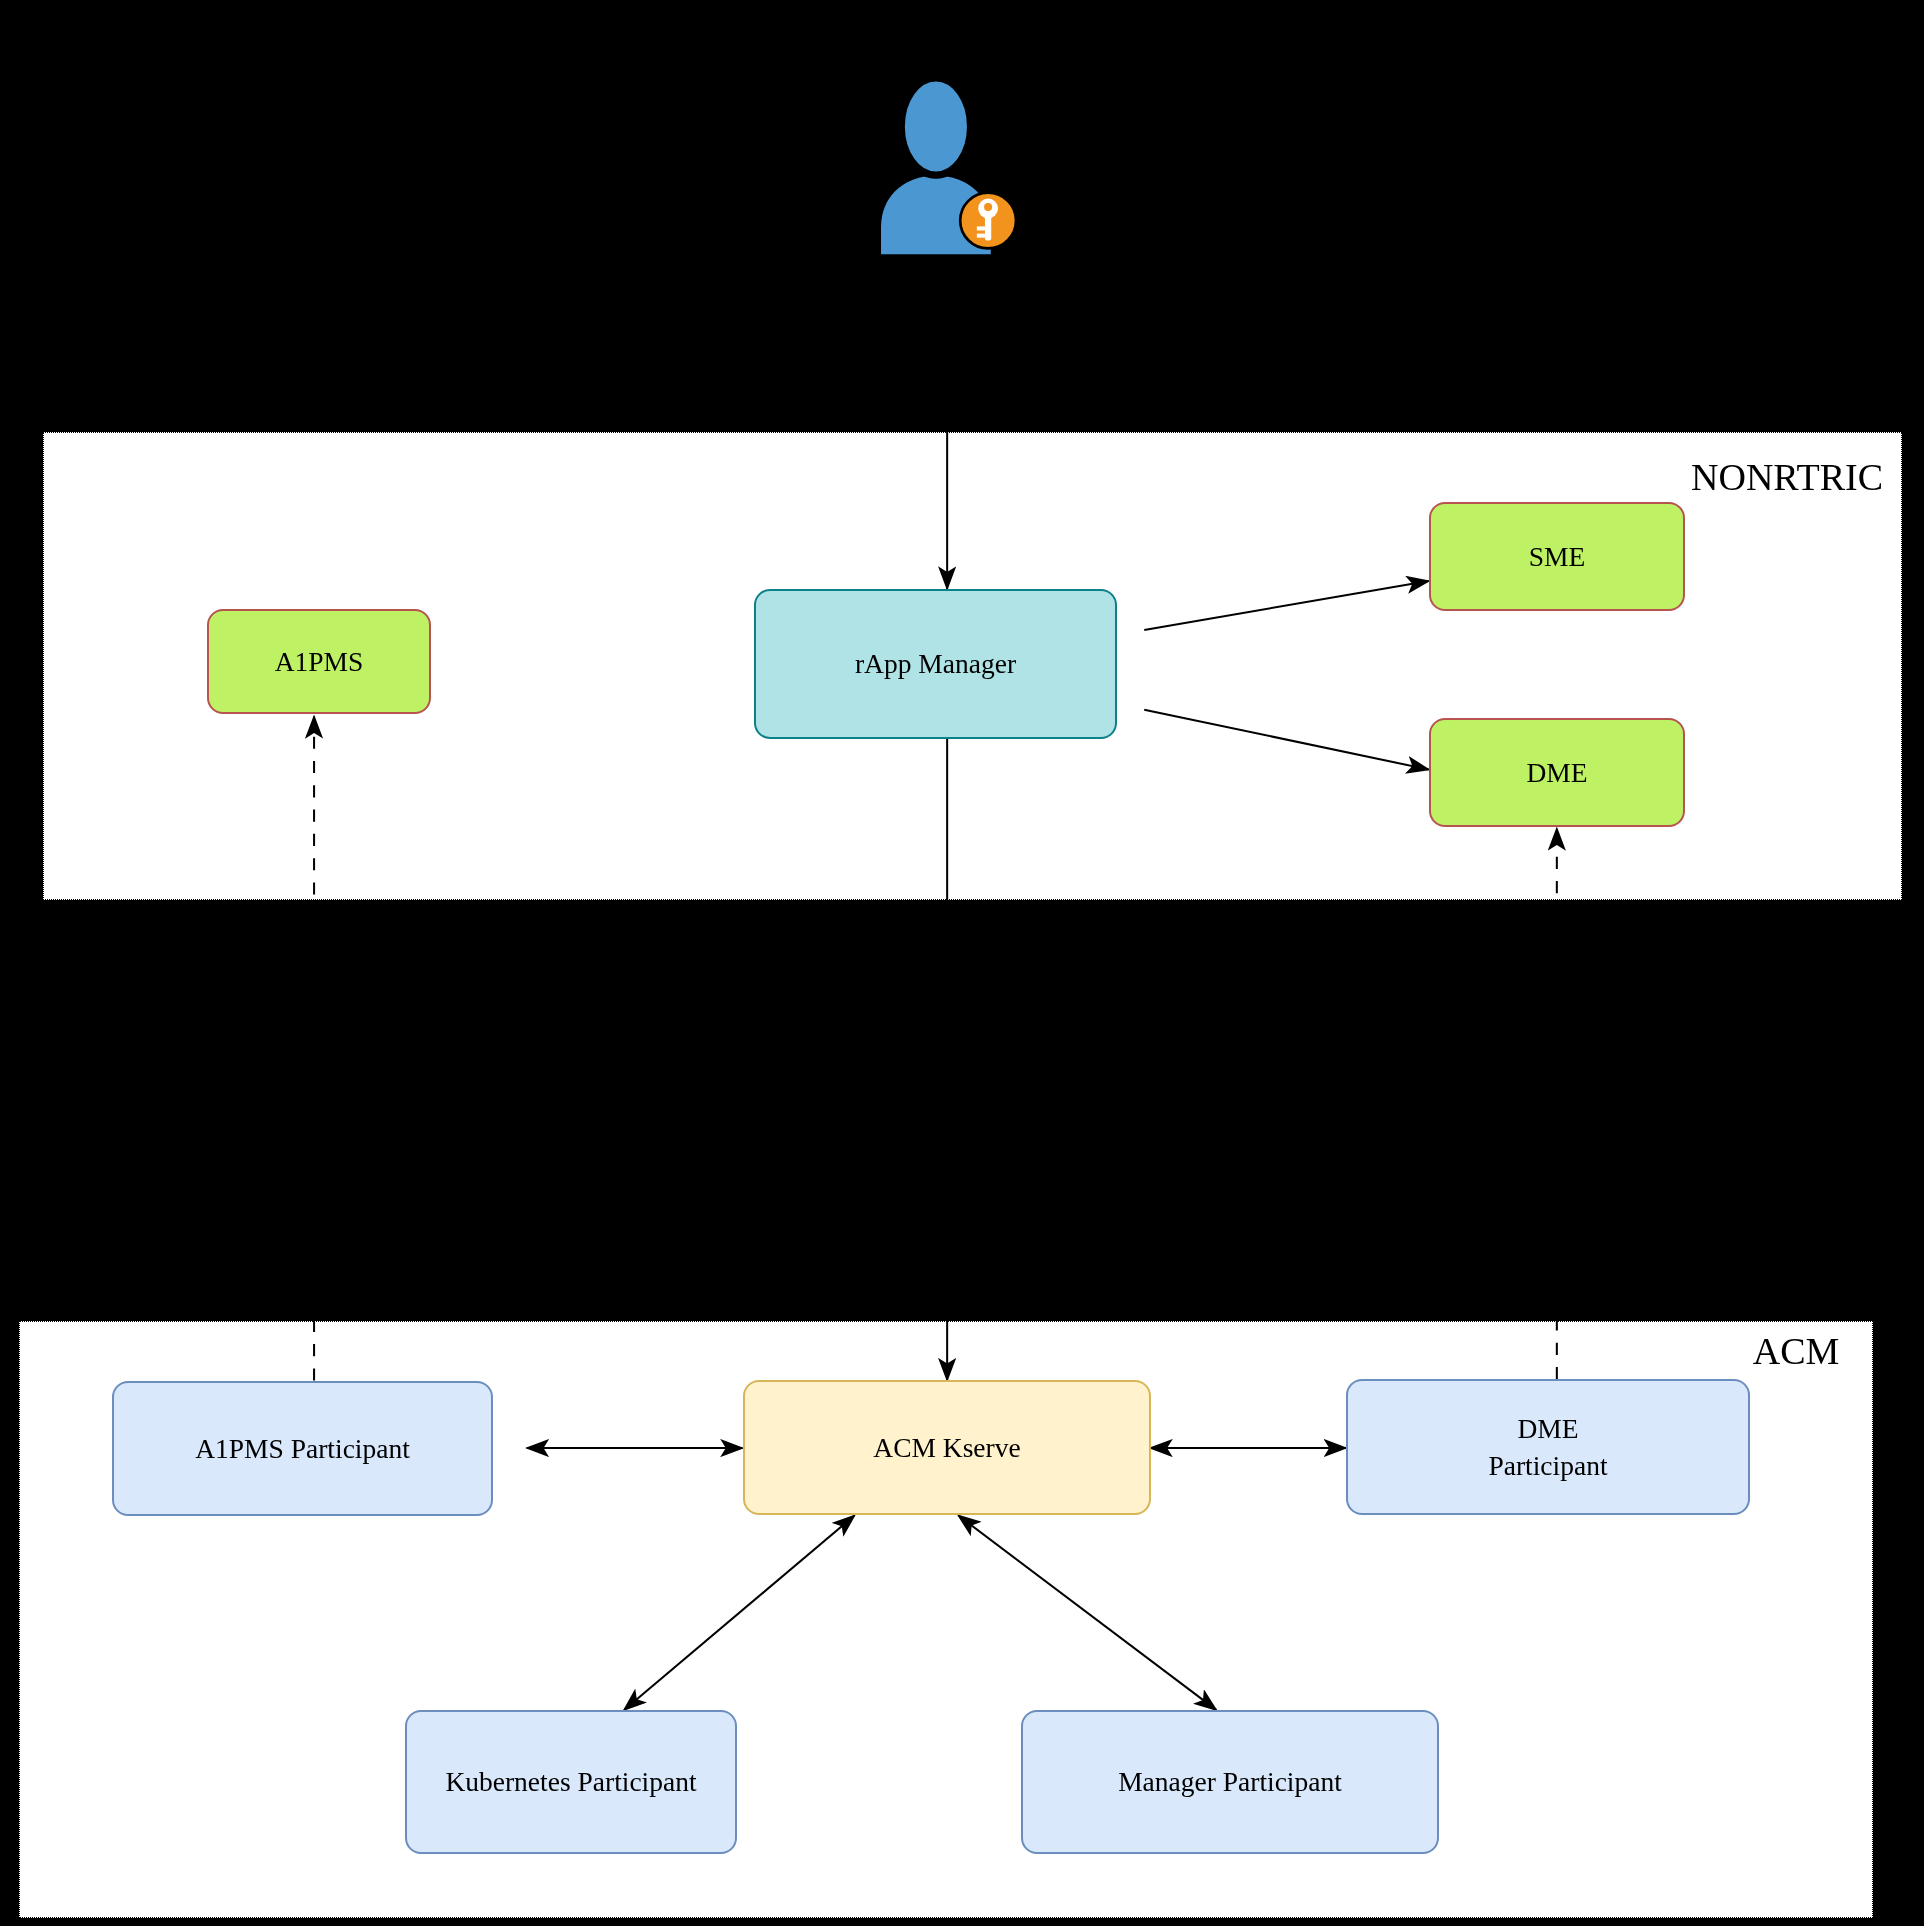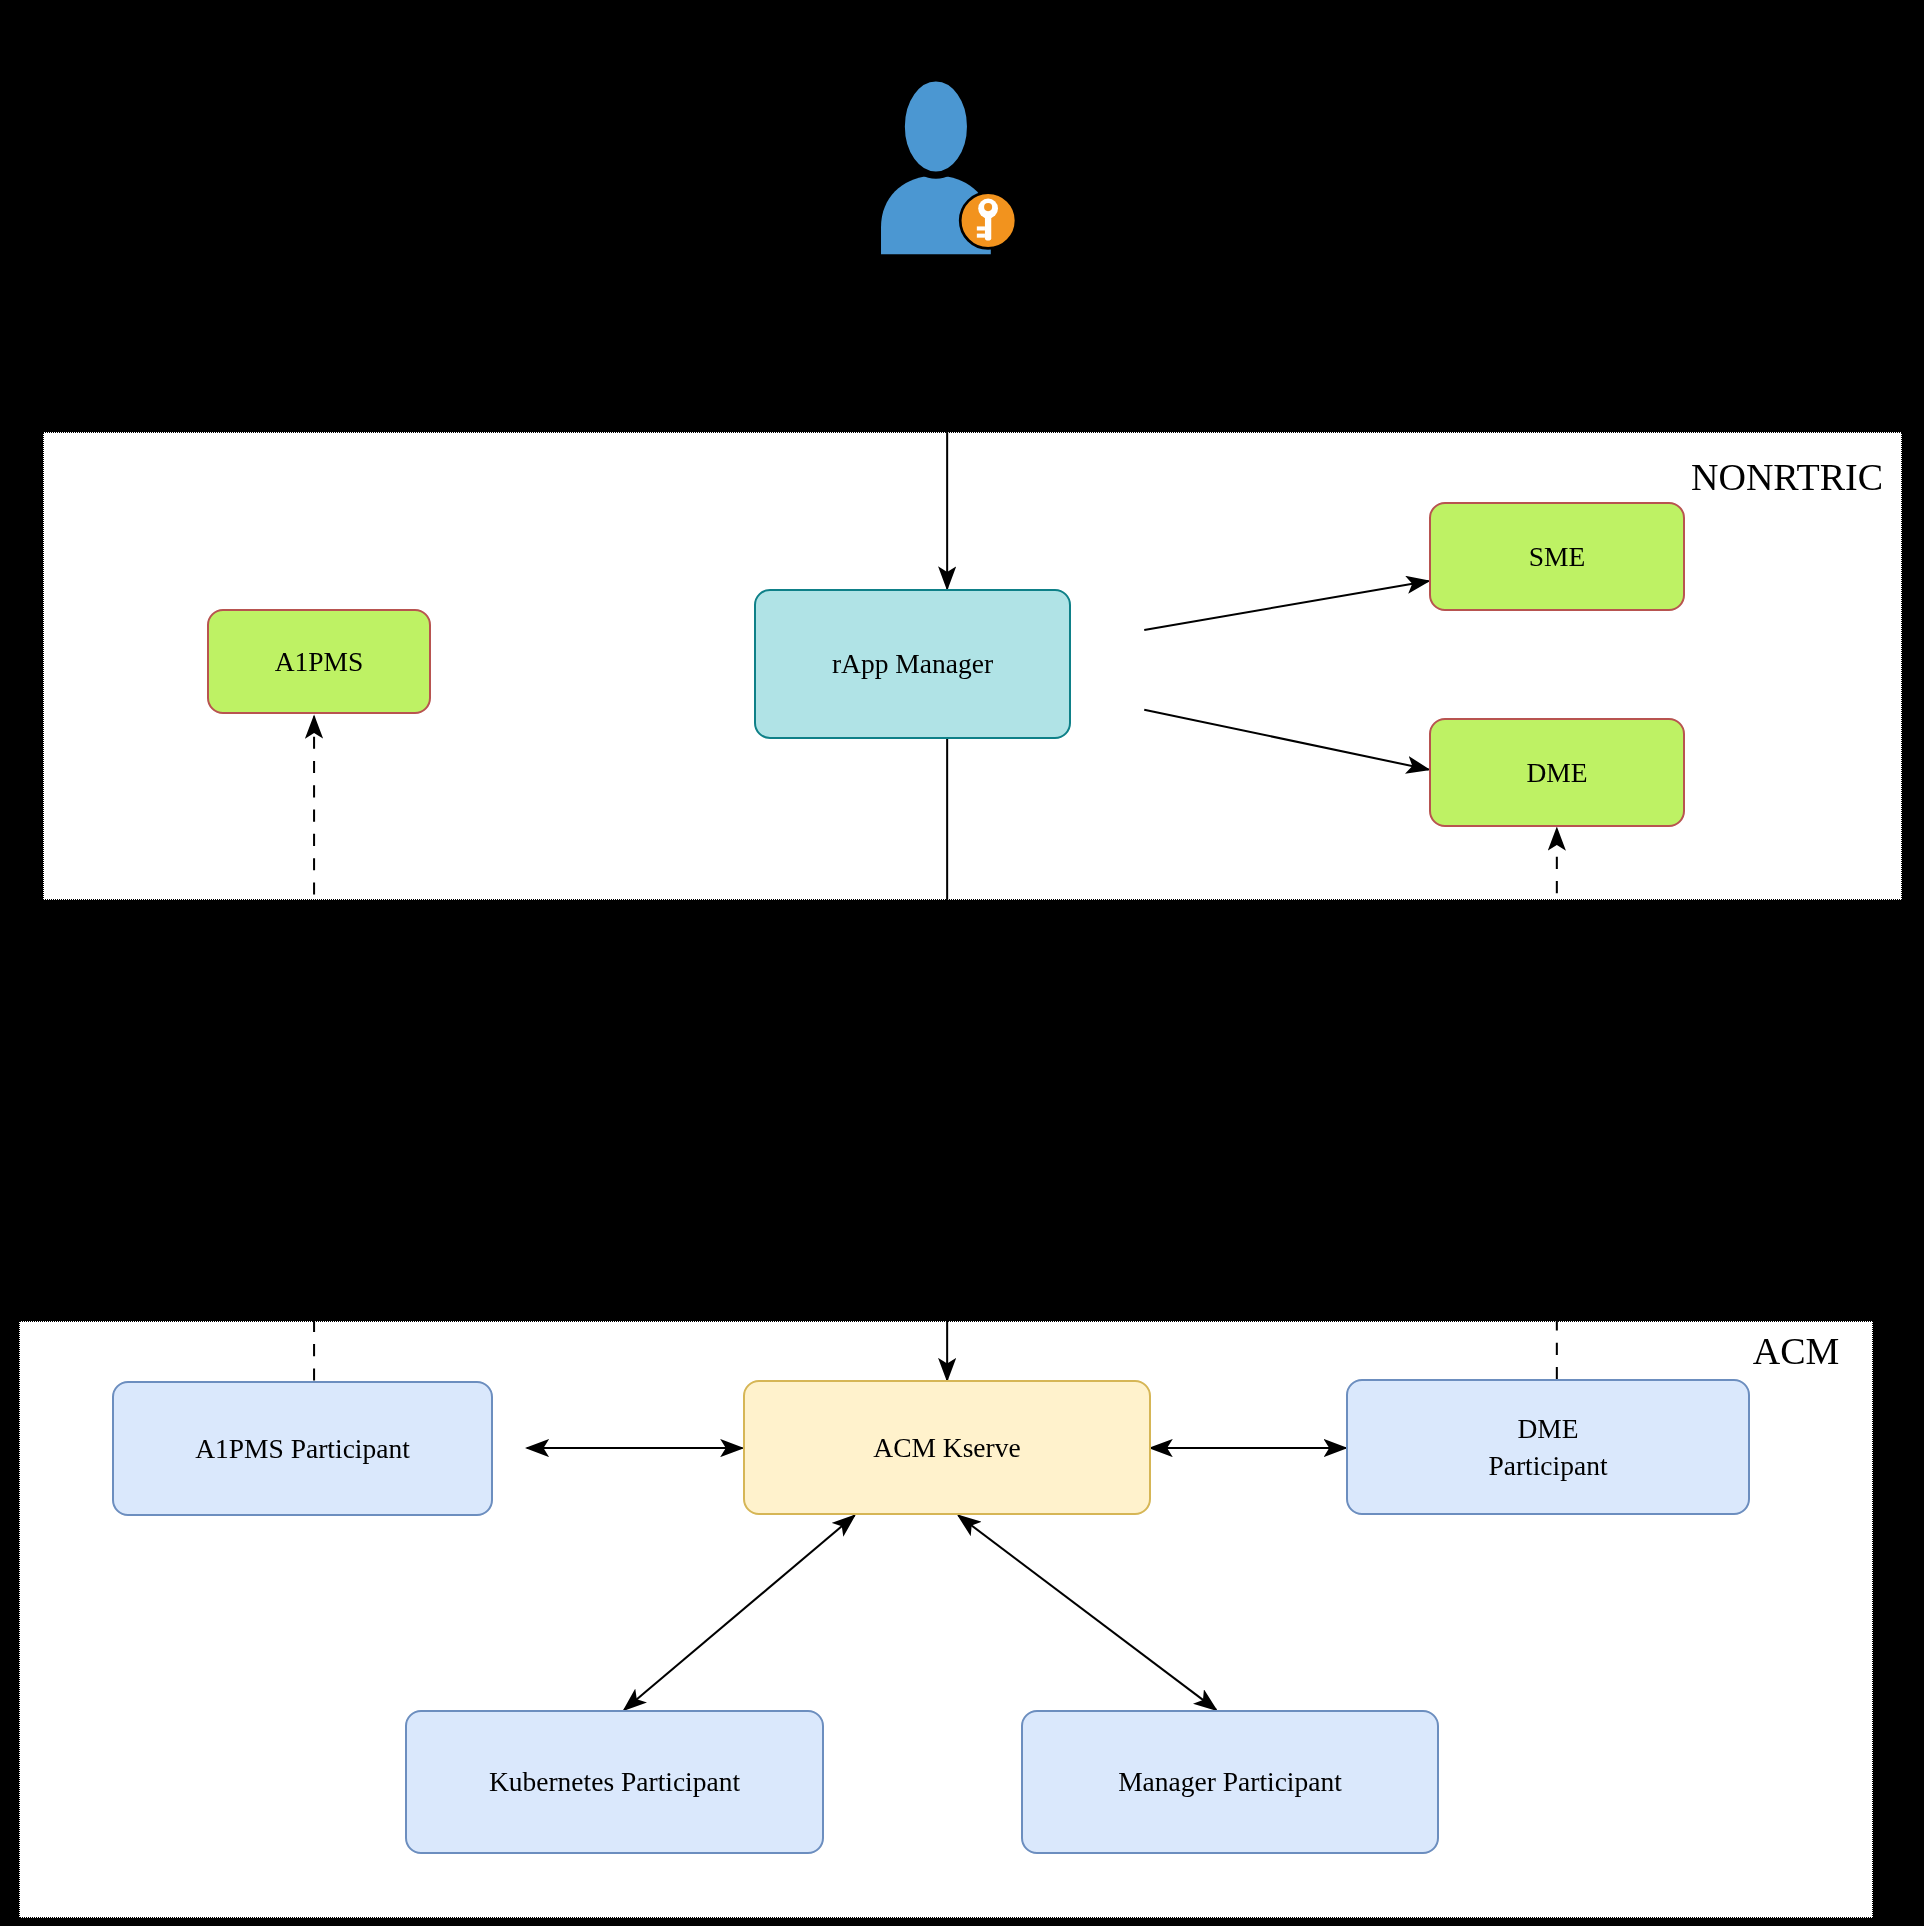--- a/index.html
+++ b/index.html
@@ -103,21 +103,21 @@
     <path d="M1171 3218 L1650 3218" stroke="#000000" stroke-width="4.5" fill="none" marker-start="url(#arrow)" marker-end="url(#arrow)"></path>
     <path d="M2557 3218 L2991 3218" stroke="#000000" stroke-width="4.5" fill="none" marker-start="url(#arrow)" marker-end="url(#arrow)"></path>
     <path d="M1899 3368 L1387 3800" stroke="#000000" stroke-width="4.5" fill="none" marker-start="url(#arrow)" marker-end="url(#arrow)"></path>
     <path d="M2130 3368 L2703 3800" stroke="#000000" stroke-width="4.5" fill="none" marker-start="url(#arrow)" marker-end="url(#arrow)"></path>
   </svg>
 
   <div class="node pink" style="left:207px;top:609px;width:224px;height:105px">
     <span class="lbl">A1PMS</span>
   </div>
 
-  <div class="node teal" style="left:754px;top:589px;width:317px;height:150px">
+  <div class="node teal" style="left:754px;top:589px;width:363px;height:150px">
     <span class="lbl">rApp Manager</span>
   </div>
 
   <div class="node pink" style="left:1429px;top:502px;width:256px;height:109px">
     <span class="lbl">SME</span>
   </div>
 
   <div class="node pink" style="left:1429px;top:718px;width:256px;height:109px">
     <span class="lbl">DME</span>
   </div>
@@ -128,21 +128,21 @@
 
   <div class="node yellow" style="left:743px;top:1380px;width:408px;height:135px">
     <span class="lbl">ACM Kserve</span>
   </div>
 
   <div class="node blue" style="left:1346px;top:1379px;width:404px;height:136px">
     <span class="lbl">DME
 Participant</span>
   </div>
 
-  <div class="node blue" style="left:405px;top:1710px;width:419px;height:144px">
+  <div class="node blue" style="left:405px;top:1710px;width:332px;height:144px">
     <span class="lbl">Kubernetes Participant</span>
   </div>
 
   <div class="node blue" style="left:1021px;top:1710px;width:418px;height:144px">
     <span class="lbl">Manager Participant</span>
   </div>
 
 </div>
 
 

